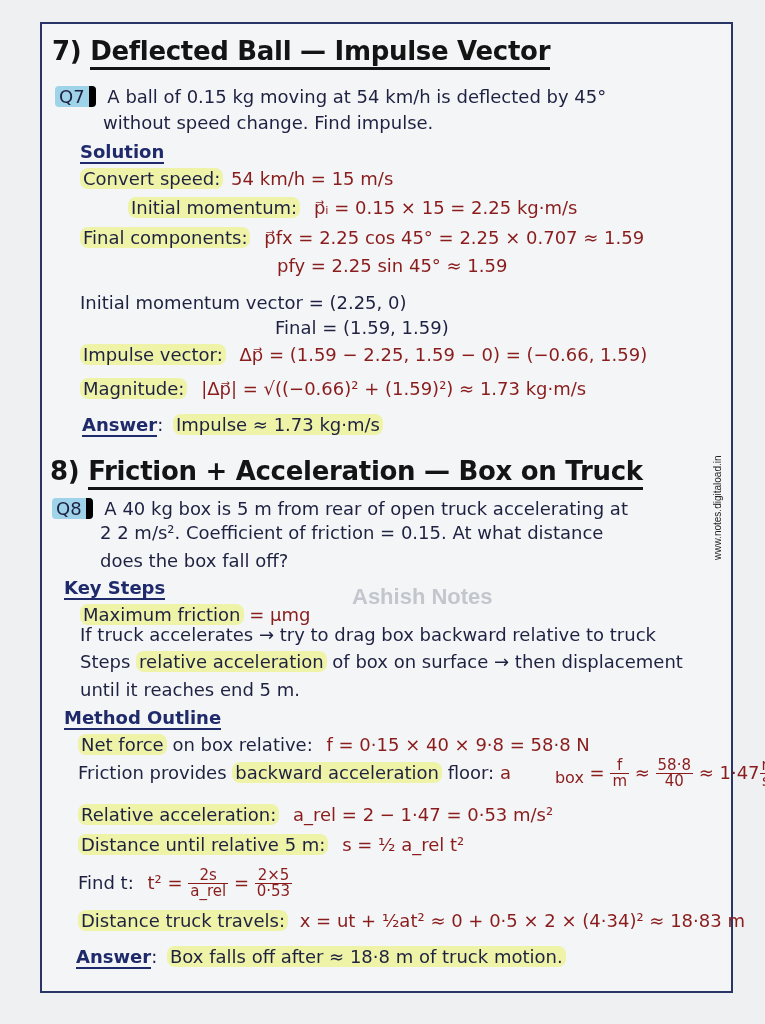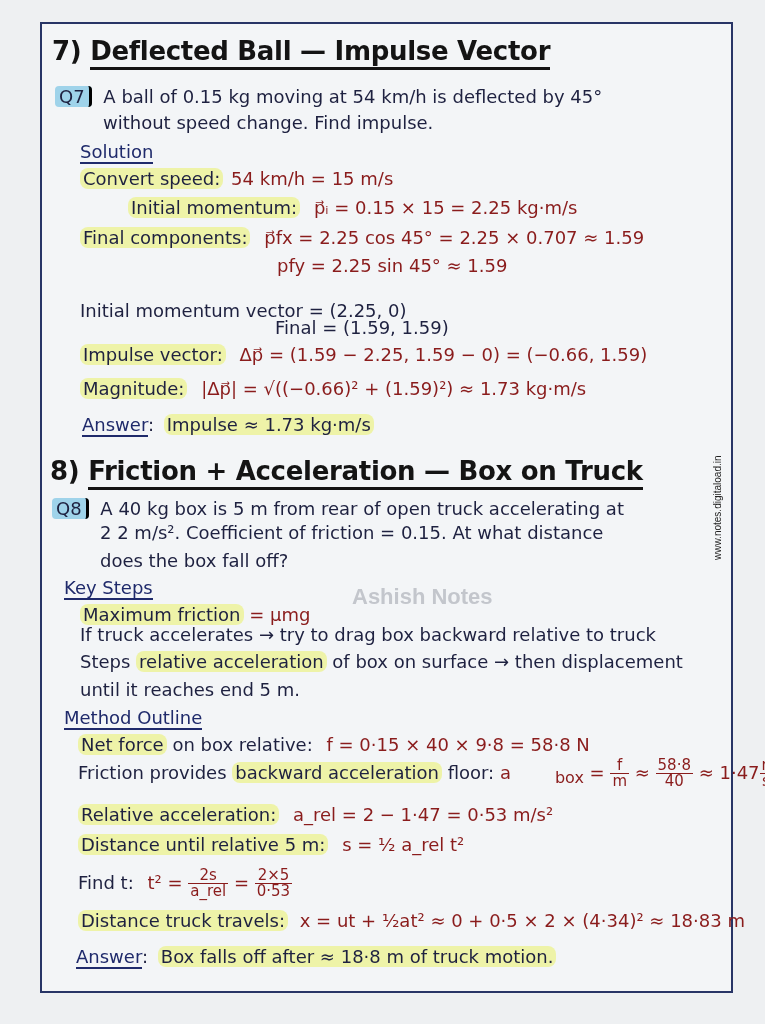--- a/index.html
+++ b/index.html
@@ -6,22 +6,22 @@
   body{width:765px;height:1024px;background:#eef0f2;position:relative;overflow:hidden;
        font-family:"DejaVu Sans","Liberation Sans",sans-serif;color:#1c1f3a;}
   .page{position:absolute;left:40px;top:22px;width:693px;height:971px;
         border:2px solid #283566;box-sizing:border-box;background:#f3f5f7;}
   .abs{position:absolute;white-space:nowrap;}
   .h{font-weight:bold;font-size:26px;color:#141414;letter-spacing:-0.3px;}
   .h .u{border-bottom:3px solid #141414;padding-bottom:1px;}
   .t{font-size:18px;color:#1e2140;}
   .m{color:#8a1c1c;}
   .hl{background:#eef3a8;border-radius:8px;padding:0 3px;}
-  .sub{font-weight:normal;color:#1f2a6b;font-size:18px;border-bottom:2px solid #1f2a6b;}
-  .badge{background:#9fd3ea;color:#1e2140;border-radius:4px;padding:0 4px;font-size:18px;border-right:3px solid #000000;}
+  .sub{font-weight:bold;color:#1f2a6b;font-size:18px;border-bottom:2px solid #1f2a6b;}
+  .badge{background:#9fd3ea;color:#1e2140;border-radius:4px;padding:0 4px;font-size:18px;border-right:7px solid #000000;}
   .wm{font-size:22px;color:#c3c6cc;font-family:"Liberation Sans",sans-serif;}
   .side{position:absolute;left:712px;top:420px;transform-origin:left top;transform:rotate(-90deg) translateX(-140px);
         font-size:10px;color:#222;font-family:"Liberation Sans",sans-serif;white-space:nowrap;}
   .frac{display:inline-block;vertical-align:middle;text-align:center;font-size:15px;line-height:15px;}
   .frac .n{display:block;border-bottom:1.5px solid #8a1c1c;padding:0 2px;}
   .frac .d{display:block;padding:0 2px;}
   sub,sup{font-size:16px;margin-left:44px;}
 </style>
 </head>
 <body>
@@ -46,21 +46,21 @@
 <div class="abs t" style="left:80px;top:197px;padding-left:48px;">
   <span class="hl">Initial momentum:</span>
   <span class="m" style="margin-left:8px;">p⃗ᵢ = 0.15 × 15 = 2.25 kg·m/s</span>
 </div>
 <div class="abs t" style="left:80px;top:227px;">
   <span class="hl">Final components:</span>
   <span class="m" style="margin-left:8px;">p⃗fx = 2.25 cos 45° = 2.25 × 0.707 ≈ 1.59</span>
 </div>
 <div class="abs t m" style="left:277px;top:255px;">pfy = 2.25 sin 45° ≈ 1.59</div>
 
-<div class="abs t" style="left:80px;top:300px;">Initial momentum vector = (2.25, 0)</div>
+<div class="abs t" style="left:80px;top:292px;">Initial momentum vector = (2.25, 0)</div>
 <div class="abs t" style="left:275px;top:317px;">Final = (1.59, 1.59)</div>
 
 <div class="abs t" style="left:80px;top:344px;">
   <span class="hl">Impulse vector:</span>
   <span class="m" style="margin-left:8px;margin-top:48px;">Δp⃗ = (1.59 − 2.25, 1.59 − 0) = (−0.66, 1.59)</span>
 </div>
 <div class="abs t" style="left:80px;top:378px;">
   <span class="hl">Magnitude:</span>
   <span class="m" style="margin-left:8px;">|Δp⃗| = √((−0.66)² + (1.59)²) ≈ 1.73 kg·m/s</span>
 </div>

